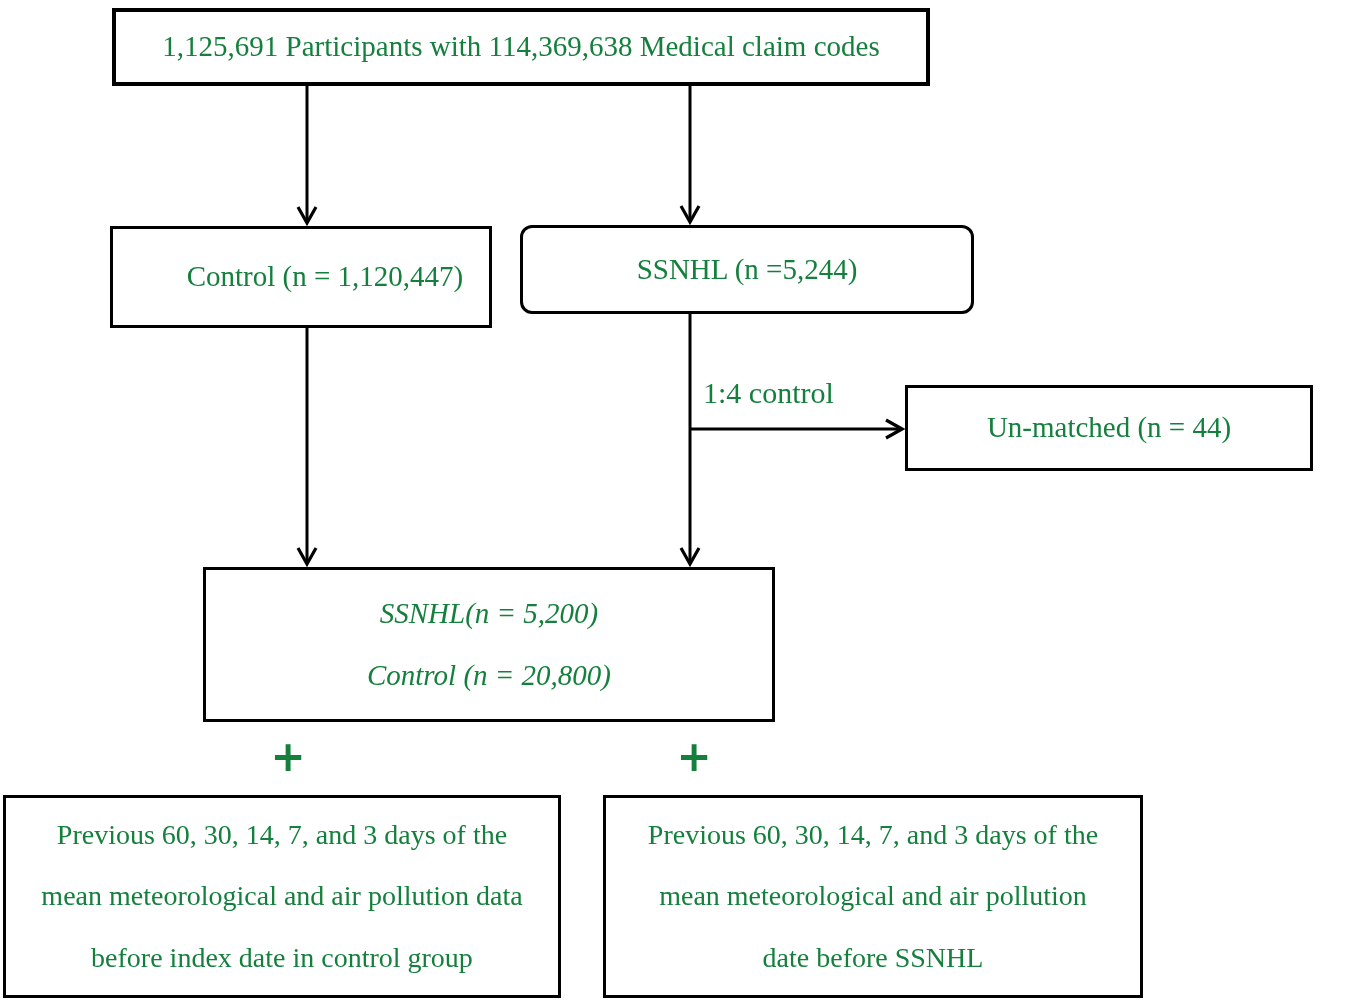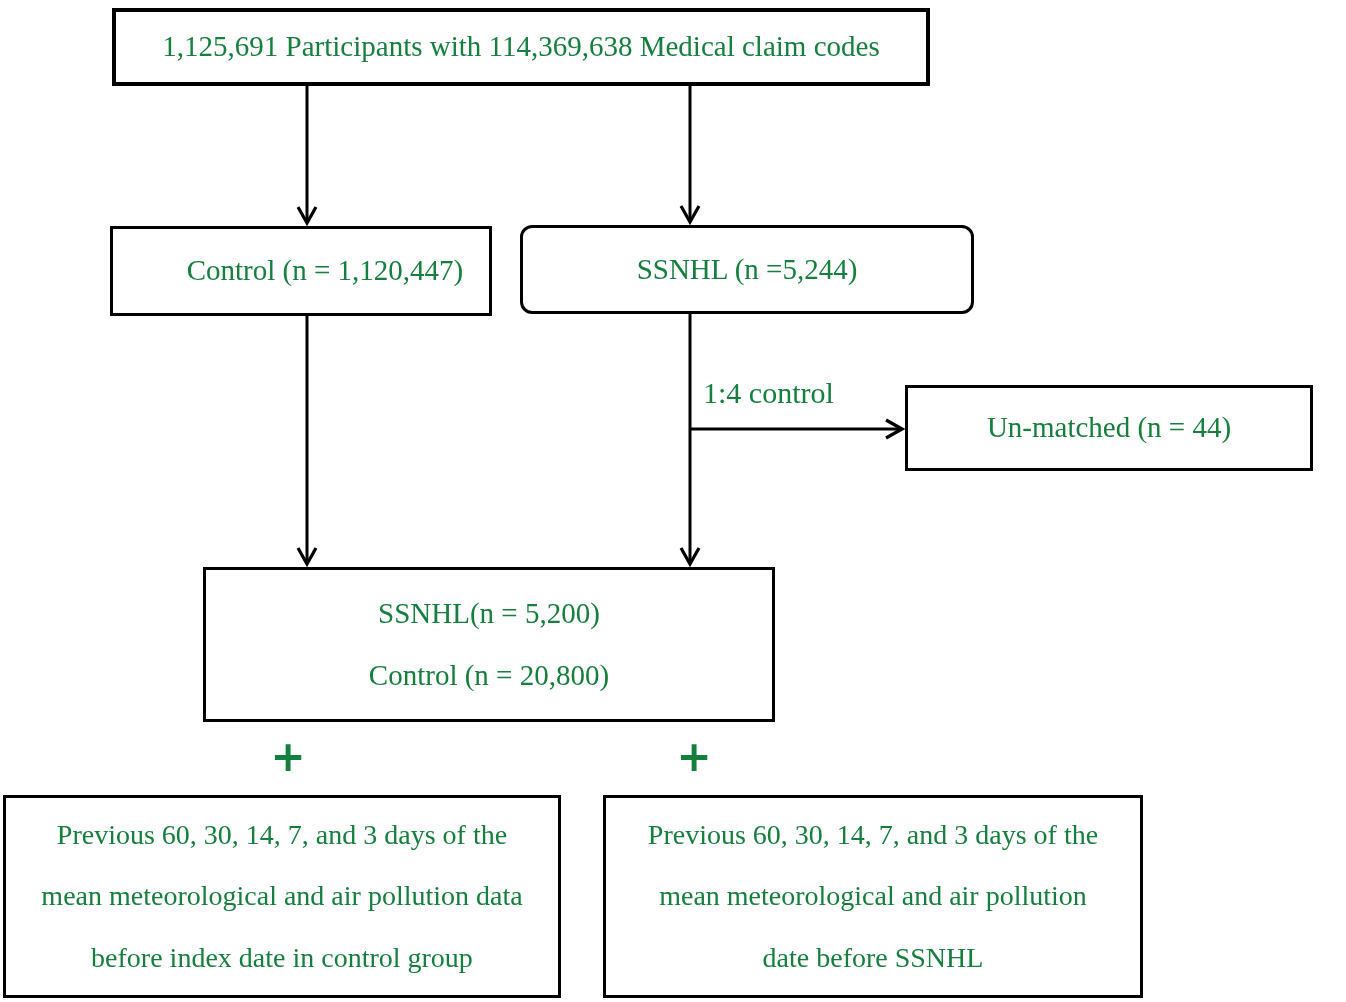--- a/index.html
+++ b/index.html
@@ -22,24 +22,24 @@
     justify-content: center;
     text-align: center;
     font-size: 29px;
     line-height: 1.15;
   }
   .box.thick { border-width: 4px; }
   .box.multiline {
     flex-direction: column;
   }
   #participants-box { left: 112px; top: 8px;   width: 818px; height: 78px; }
-  #control-box      { left: 110px; top: 226px; width: 382px; height: 90px; padding-left: 48px; }
+  #control-box      { left: 110px; top: 226px; width: 382px; height: 102px; padding-left: 48px; }
   #ssnhl-box        { left: 520px; top: 225px; width: 454px; height: 89px; border-radius: 12px; }
   #unmatched-box    { left: 905px; top: 385px; width: 408px; height: 86px; }
-  #matched-box      { left: 203px; top: 567px; width: 572px; height: 155px; gap: 28px; }
+  #matched-box      { left: 203px; top: 567px; width: 572px; height: 155px; gap: 28px; font-style: italic; }
   #control-exposure-box { left: 3px;   top: 795px; width: 558px; height: 203px; gap: 29px; font-size: 28px; }
   #ssnhl-exposure-box   { left: 603px; top: 795px; width: 540px; height: 203px; gap: 29px; font-size: 28px; }
   .flow-label {
     position: absolute;
     left: 703px; top: 376px;
     font-size: 30px;
     white-space: nowrap;
   }
   .plus {
     position: absolute;

